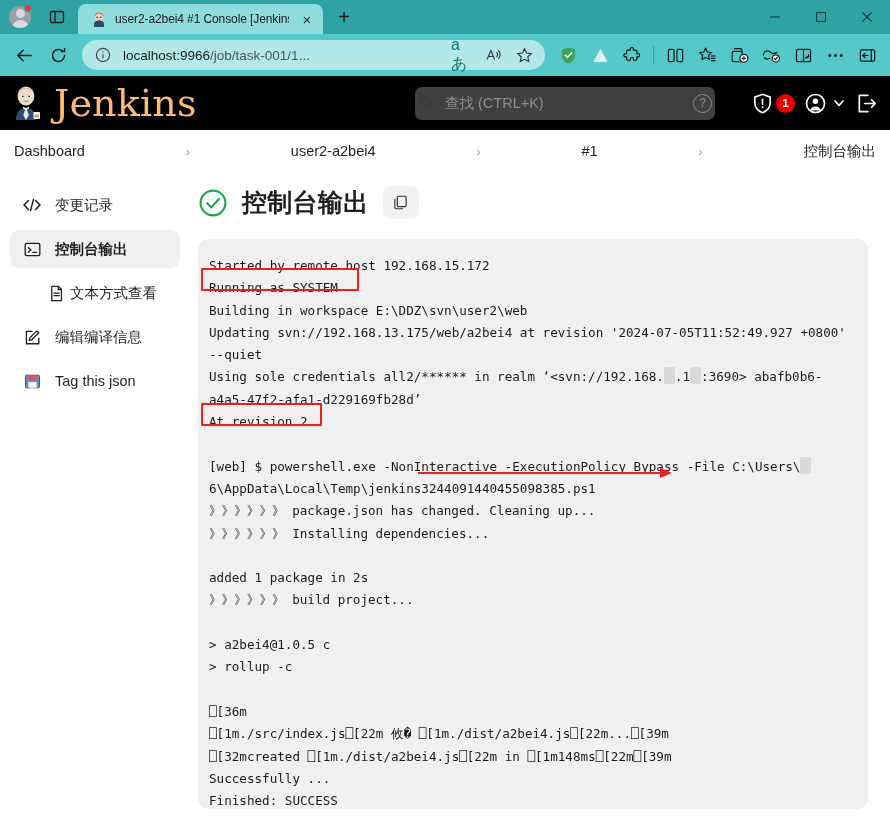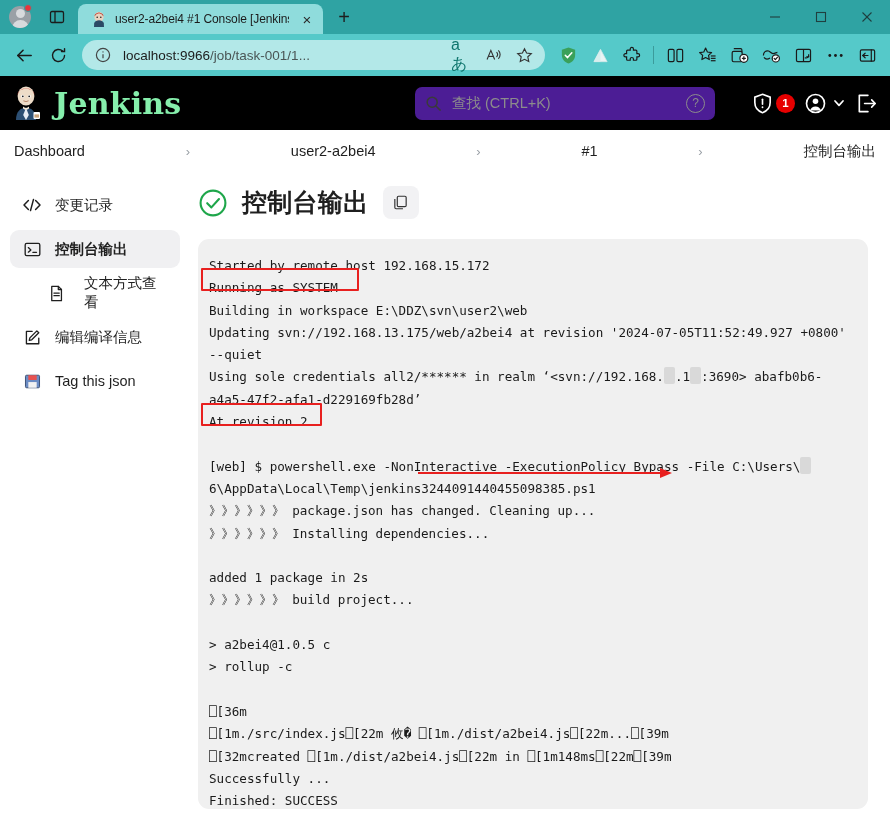--- a/index.html
+++ b/index.html
@@ -102,26 +102,26 @@
   .tb-sep { width: 1px; height: 18px; background: #3b9b9b; margin: 0 4px; }
 
   
   .jk-header {
     height: 54px; background: #000000; display: flex; align-items: center;
     padding: 0 10px;
   }
   .jk-logo-wrap { display: flex; align-items: center; gap: 10px; width: 405px; }
   .jk-butler { width: 34px; height: 36px; }
   .jk-word {
-    color: #86efac; font-family: "DejaVu Serif", "Liberation Serif", serif;
-    font-size: 30px; font-weight: 700; letter-spacing: 0.2px;
+    color: #fdba74; font-family: "DejaVu Serif", "Liberation Serif", serif;
+    font-size: 38px; font-weight: 400; letter-spacing: 0.2px;
   }
   .jk-search {
-    width: 300px; height: 33px; background: #4c1d95; border-radius: 7px;
-    display: flex; align-items: center; padding: 0 10px; gap: 10px;
+    width: 300px; height: 33px; background: #404040; border-radius: 7px;
+    display: flex; align-items: center; padding: 0 3px; gap: 10px;
   }
   .jk-search-input {
     flex: 1; font-size: 14.5px; color: #8c8c8c;
   }
   .jk-help {
     width: 19px; height: 19px; border: 1.6px solid #8c8c8c; border-radius: 50%;
     color: #8c8c8c; font-size: 12px; display:flex; align-items:center;
     justify-content:center;
   }
   .jk-right { margin-left: auto; display: flex; align-items: center; gap: 9px; padding-right: 2px;}
@@ -143,21 +143,21 @@
 
   
   .page { display: flex; height: 655px; background: #fff; }
   .sidebar { width: 190px; padding: 14px 10px 0 10px; flex: 0 0 190px; }
   .side-item {
     display: flex; align-items: center; gap: 13px; height: 38px;
     padding: 0 12px; border-radius: 9px; margin-bottom: 6px;
     font-size: 14.5px; color: #1f1f1f;
   }
   .side-item.active { background: #f0f0f2; font-weight: 700; }
-  .side-item.sub { padding-left: 36px; gap: 18px; }
+  .side-item.sub { padding-left: 36px; gap: 4px; }
   .side-ico {
     width: 20px; height: 20px; flex: 0 0 20px; display: flex;
     align-items: center; justify-content: center; color: #1f1f1f;
   }
 
   .main { flex: 1; padding: 14px 22px 0 8px; min-width: 0; }
   .title-row { display: flex; align-items: center; gap: 14px; margin-bottom: 20px; }
   .status-ok {
     width: 30px; height: 30px; flex: 0 0 30px;
   }

